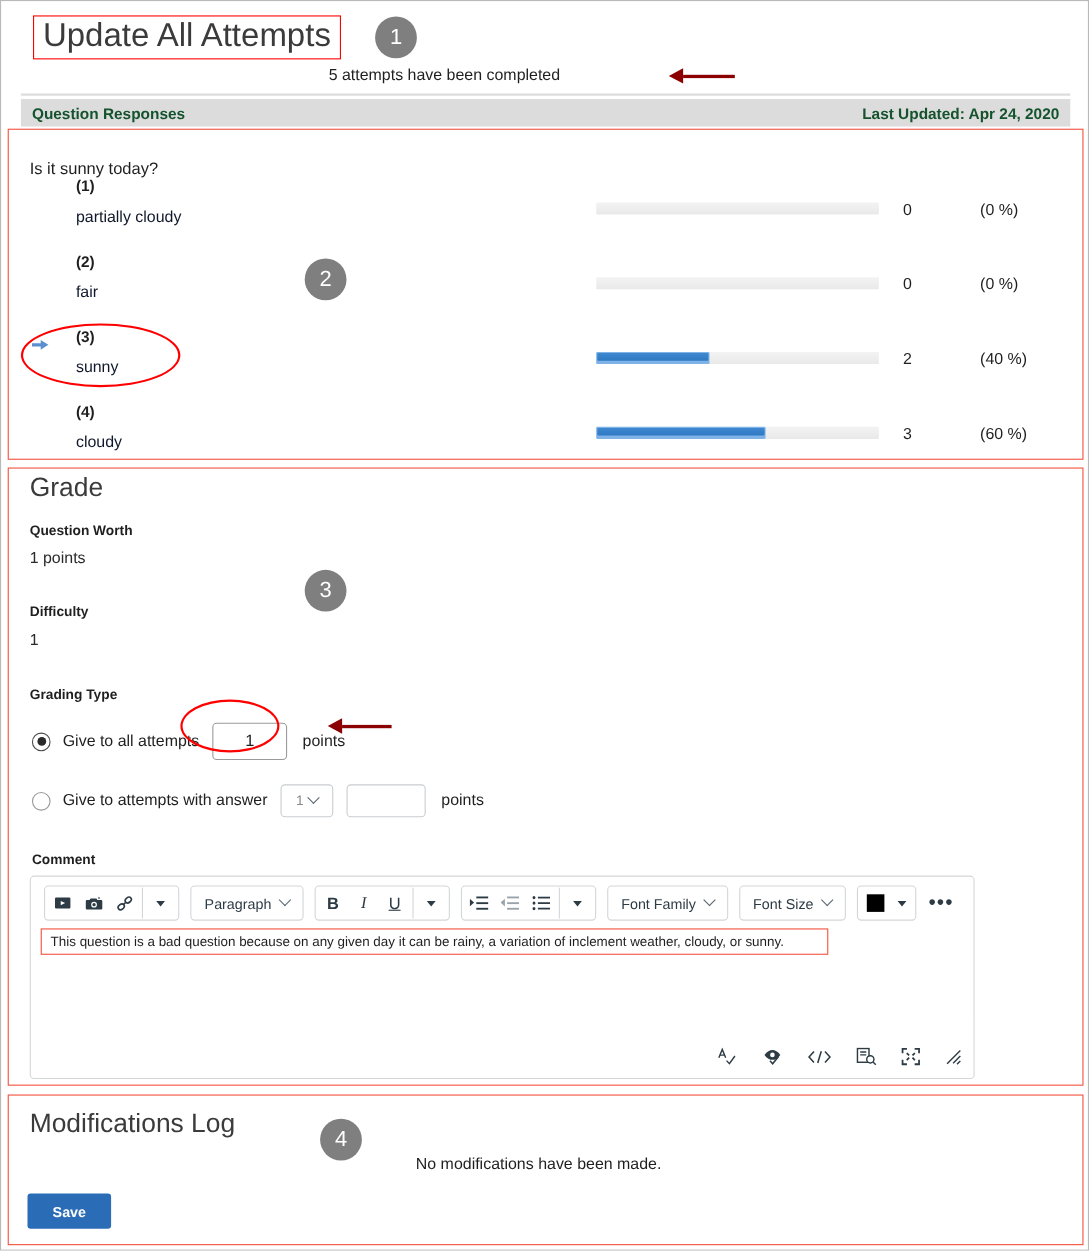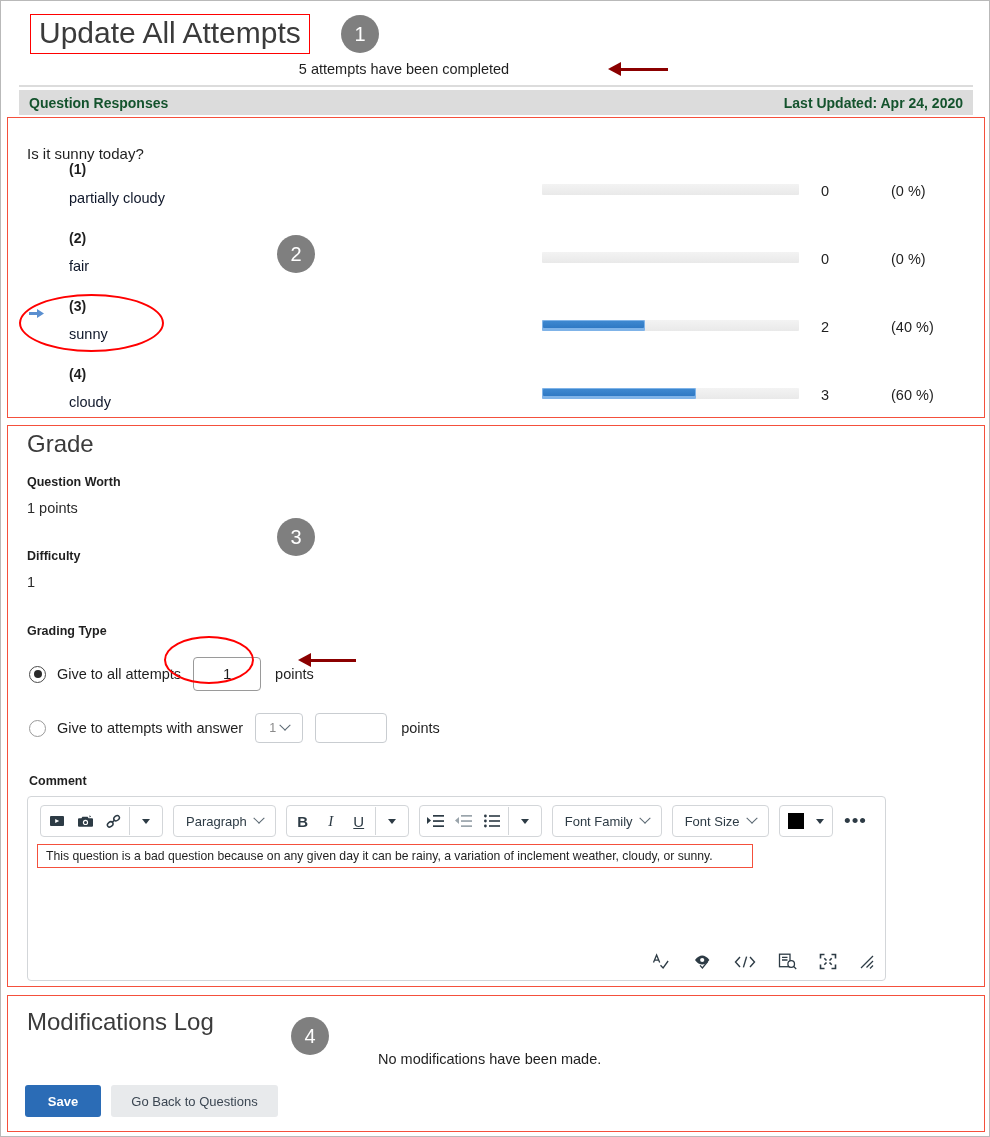--- a/index.html
+++ b/index.html
@@ -696,15 +696,14 @@
           </svg>
       </span>
     </div>
   </div>
 
   <div class="red-panel" id="panel-mods"></div>
   <div class="mods-title">Modifications Log</div>
   <div class="badge" id="badge4">4</div>
   <div class="mods-empty">No modifications have been made.</div>
   <div class="btn-save">Save</div>
-  <div class="btn-back">Go Back to Questions</div>
 
 </div>
 
 </body></html>

